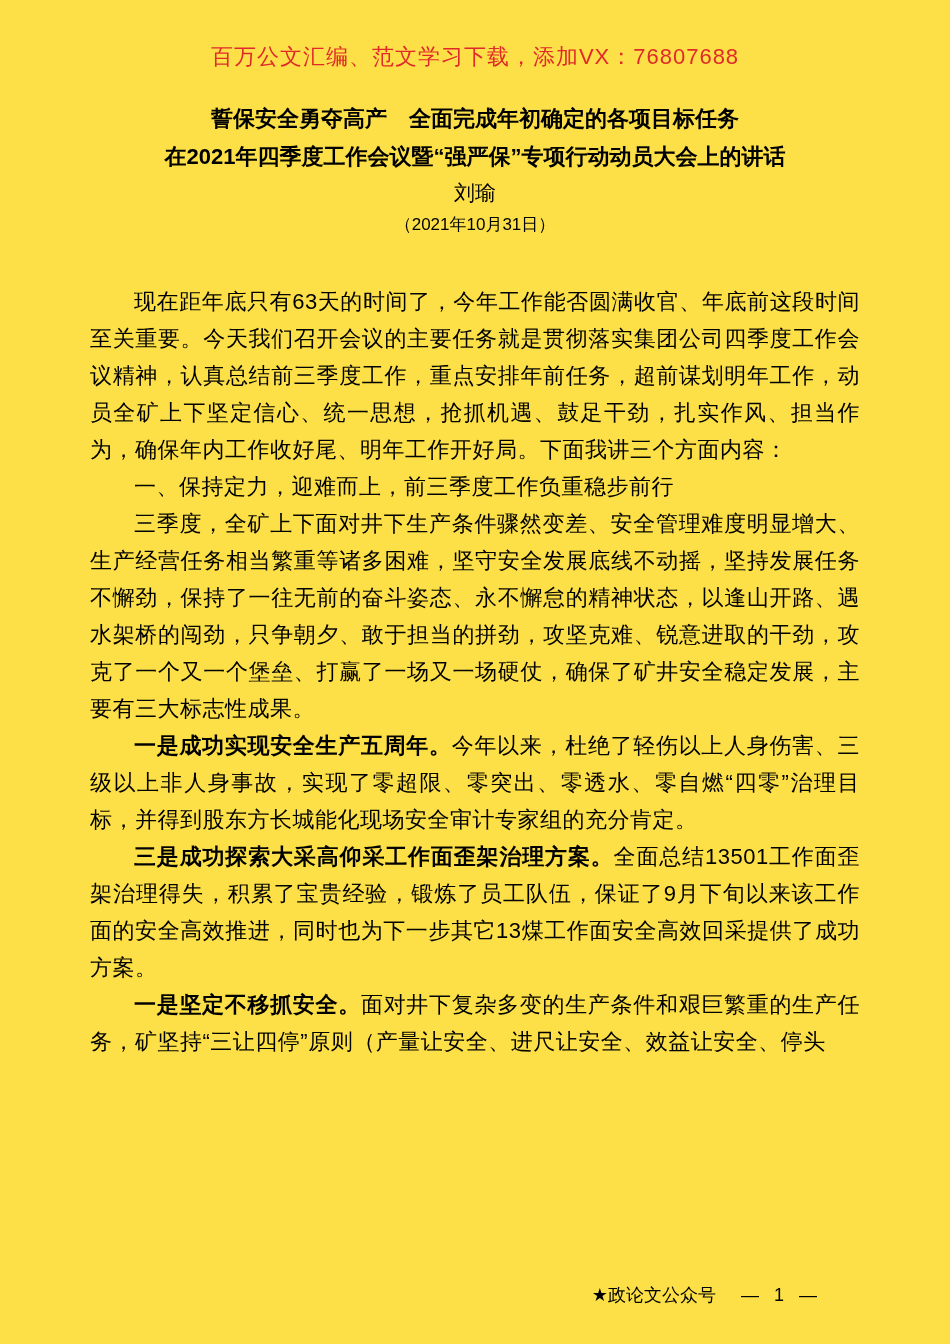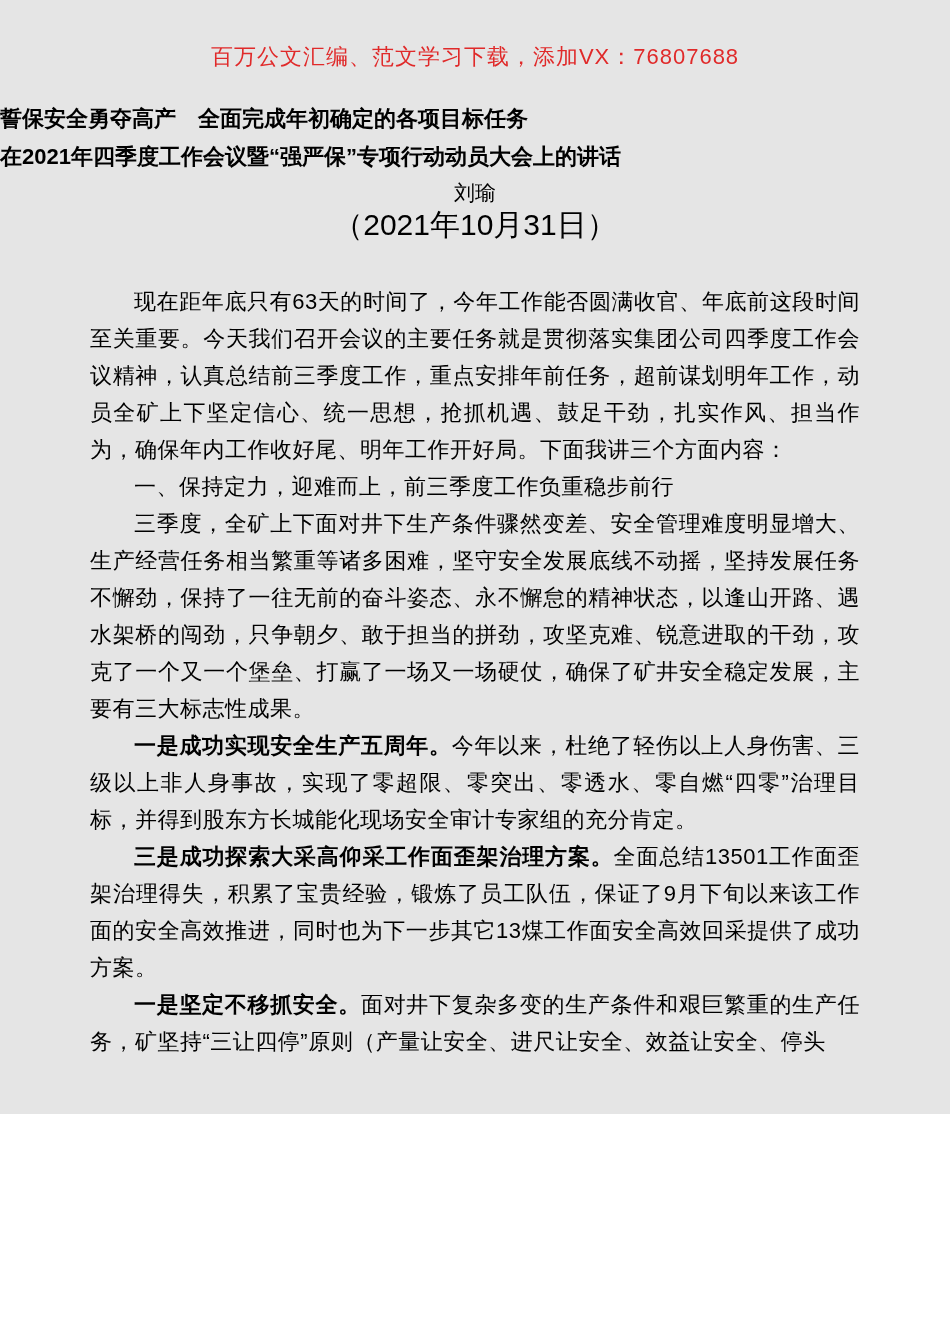--- a/index.html
+++ b/index.html
@@ -3,48 +3,48 @@
 <meta charset="utf-8">
 <style>
   html, body { margin: 0; padding: 0; }
   body {
     font-family: "Liberation Sans", "DejaVu Sans", sans-serif;
     background: #ffffff;
   }
   .page {
     position: relative;
     width: 950px;
-    height: 1114px;
-    background: #e5e5e5;
+    height: 1344px;
+    background: #fde047;
     color: #000000;
     overflow: hidden;
   }
   .ad-banner {
     padding-top: 44px;
     text-align: center;
     font-size: 22px;
     line-height: 26px;
     letter-spacing: 1px;
   }
   .titles { margin-top: 30px; }
   .title {
-    text-align: left;
+    text-align: center;
     font-weight: bold;
     font-size: 22px;
     line-height: 38px;
   }
   .author {
     text-align: center;
     font-size: 21px;
     line-height: 32px;
     margin-top: 1px;
   }
   .date {
     text-align: center;
-    font-size: 30px;
+    font-size: 17px;
     line-height: 32px;
   }
   .doc-body {
     margin: 42px 90px 0 90px;
     font-size: 22px;
     line-height: 37px;
     text-align: justify;
     letter-spacing: 0.5px;
   }
   .doc-body p { margin: 0; padding: 0; }

